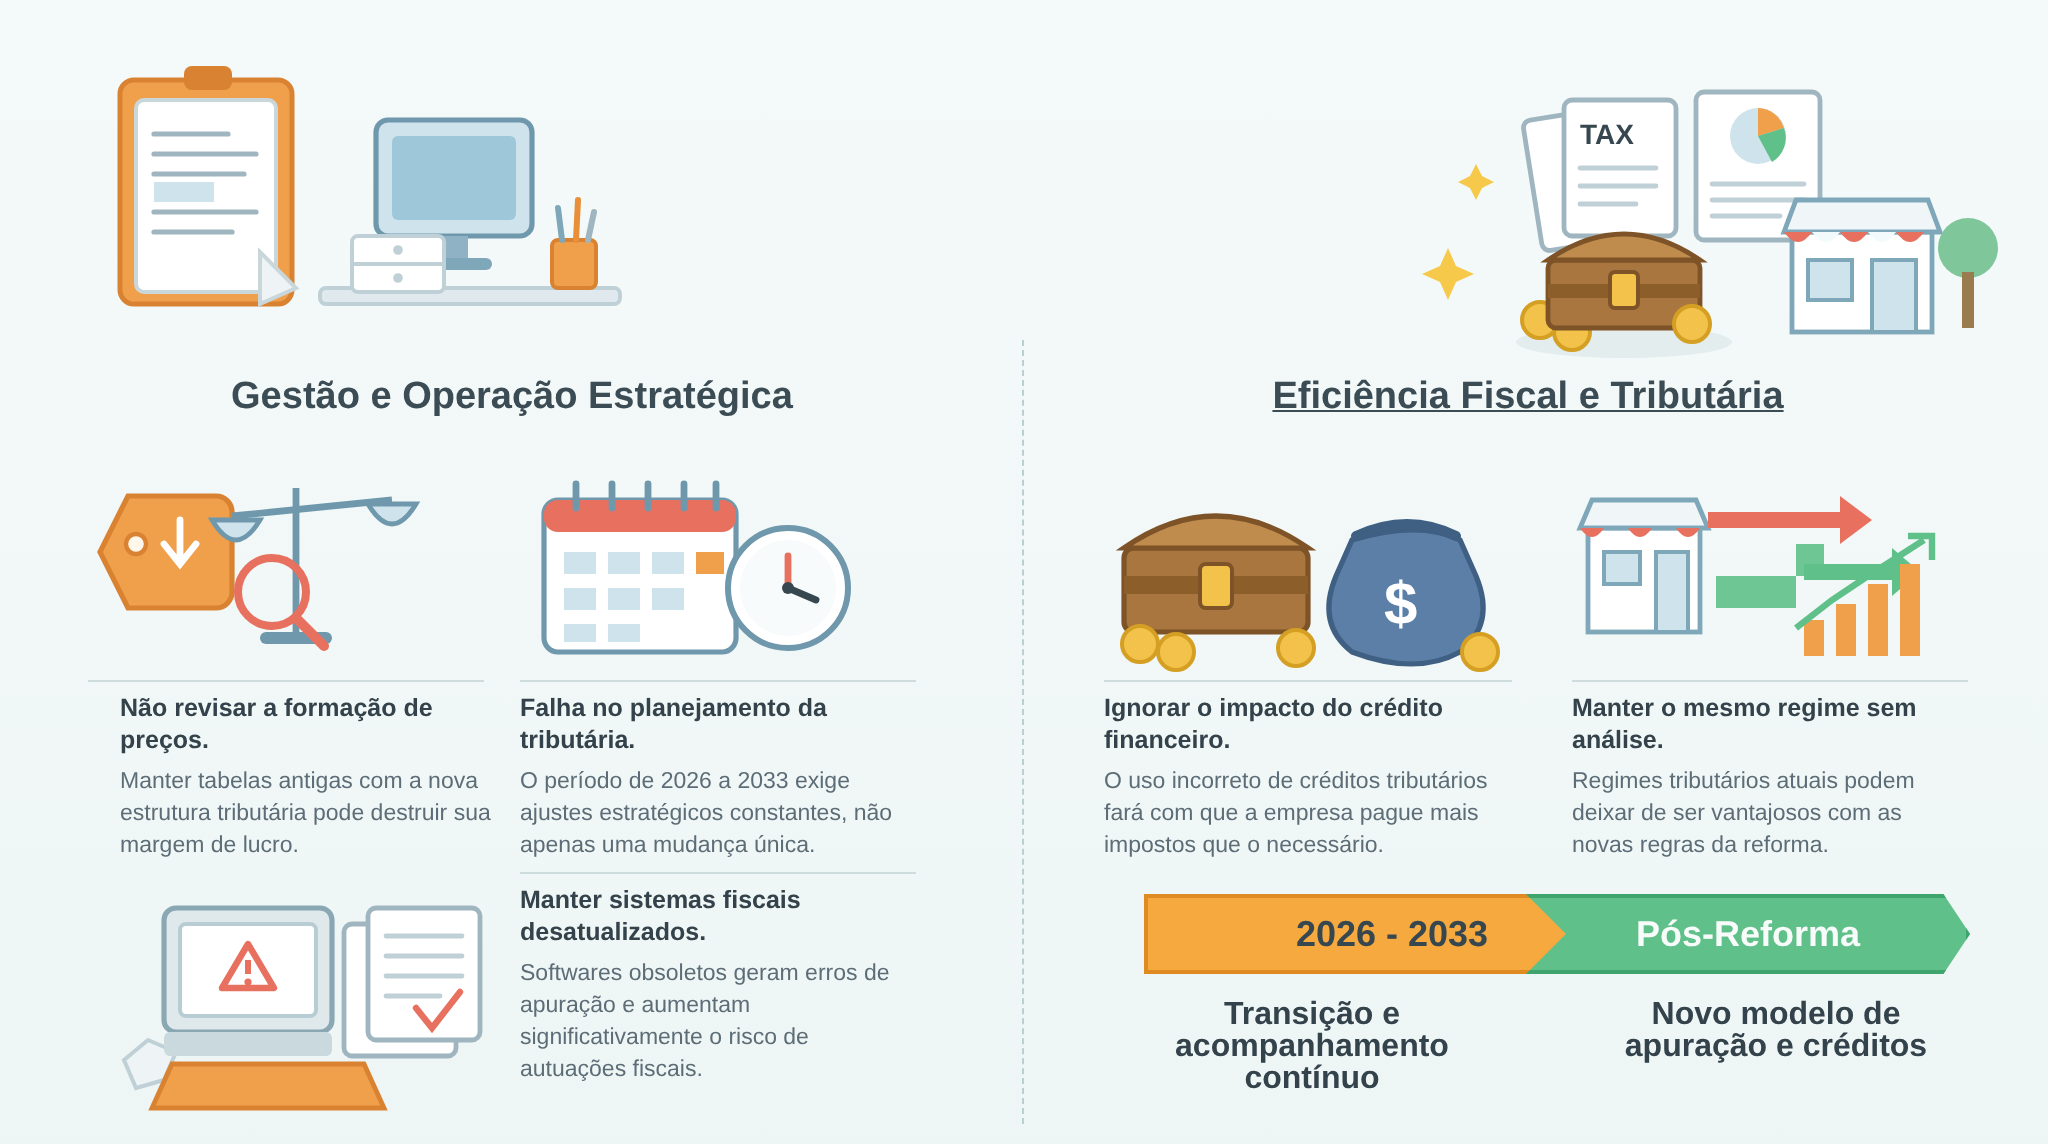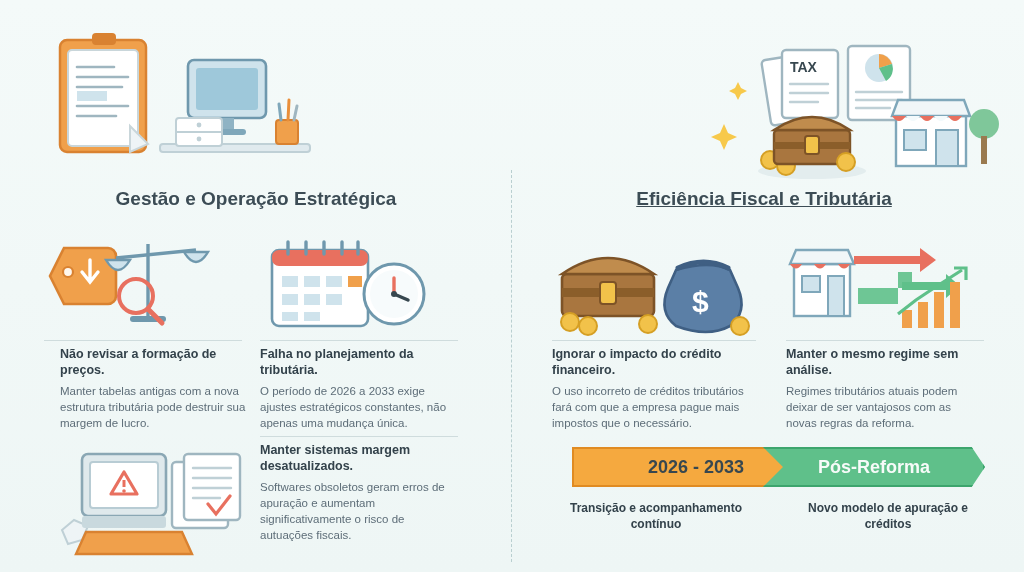--- a/index.html
+++ b/index.html
@@ -76,21 +76,21 @@
     clip-path: polygon(0 0, 88% 0, 100% 50%, 88% 100%, 0 100%);
     margin-left: 27px;
   }
   .arrow-right {
     left: 218px; width: 222px;
     background: #5fc08a; border: 2px solid #3da56d;
     clip-path: polygon(0 0, 94% 0, 100% 50%, 94% 100%, 0 100%, 9% 50%);
     color: #f7fbf9;
   }
   .tl-caption {
-    position: absolute; font-size: 12px; font-weight: bold; color: #33424b;
+    position: absolute; font-size: 16px; font-weight: bold; color: #33424b;
     text-align: center; line-height: 16px;
   }
 
   
   svg { display: block; overflow: visible; }
 </style>
 </head>
 <body>
 
 <div id="infographic">
@@ -278,21 +278,21 @@
         <line x1="137" y1="28" x2="175" y2="28"></line>
         <line x1="137" y1="38" x2="175" y2="38"></line>
         <line x1="137" y1="48" x2="175" y2="48"></line>
         <line x1="137" y1="58" x2="164" y2="58"></line>
       </g>
       <path d="M152 64 l8 10 l14 -18" stroke="#e8705f" stroke-width="3.2" fill="none" stroke-linecap="round"></path>
     </svg>
   </div>
   <div class="hairline" style="left:260px; top:436px; width:198px;"></div>
   <div class="card" style="left:260px; top:442px; width:198px;">
-    <div class="card-title">Manter sistemas margem desatualizados.</div>
+    <div class="card-title">Manter sistemas fiscais desatualizados.</div>
     <div class="card-body">Softwares obsoletos geram erros de apuração e aumentam significativamente o risco de autuações fiscais.</div>
   </div>
 
   <div class="col-head right">Eficiência Fiscal e Tributária</div>
 
   <div class="card" style="left:548px; top:230px; width:210px; height:110px;">
     <svg width="210" height="110" viewBox="0 0 210 110">
 
       <rect x="14" y="44" width="92" height="42" rx="5" fill="#a9763f" stroke="#7d5327" stroke-width="2.6"></rect>
       <path d="M14 44 q46 -32 92 0z" fill="#c08c4d" stroke="#7d5327" stroke-width="2.6"></path>

